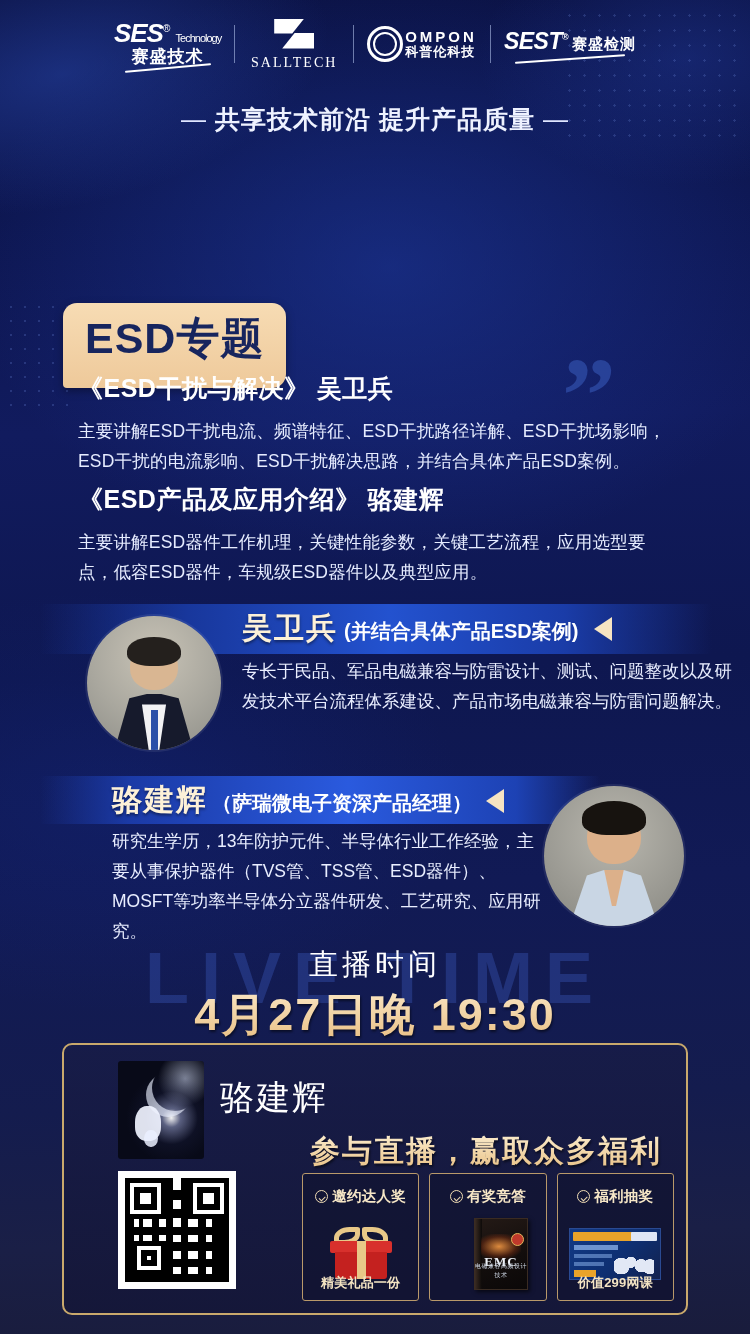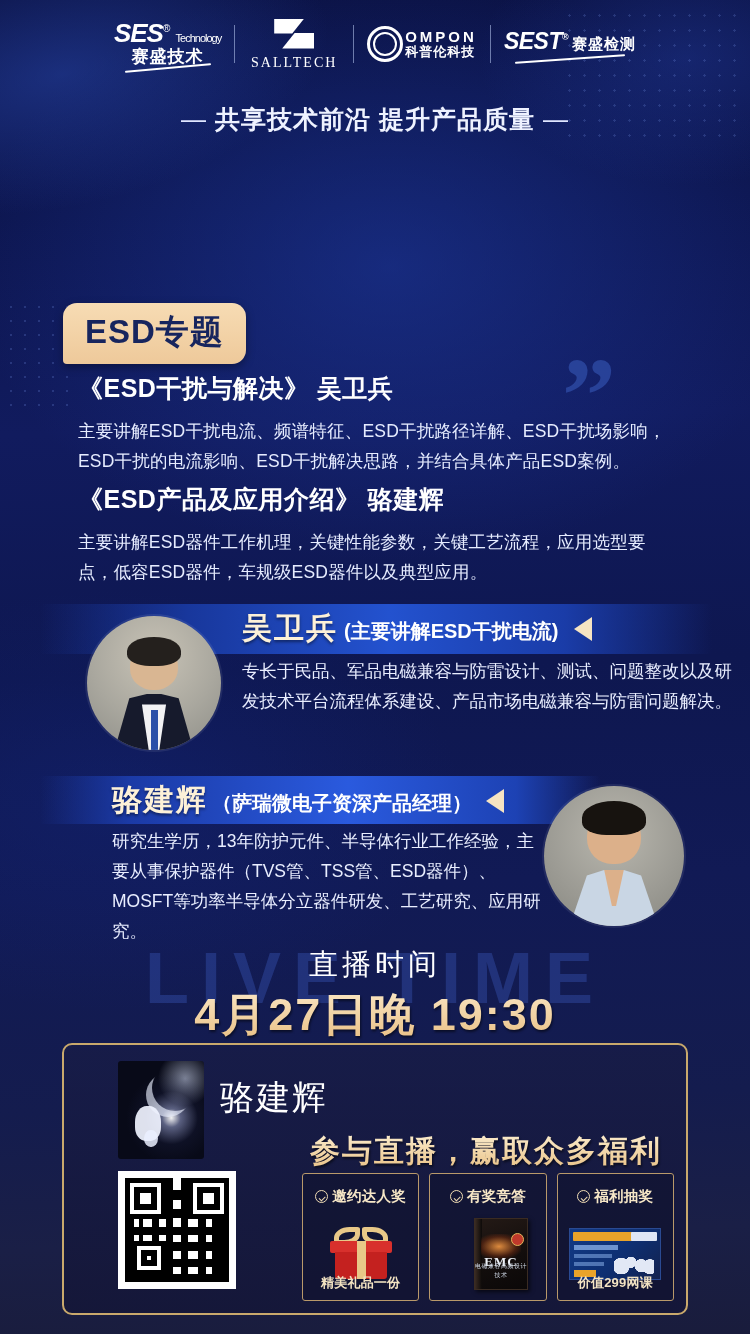--- a/index.html
+++ b/index.html
@@ -113,22 +113,22 @@
     background: linear-gradient(180deg,#fdf2d8 0%, #f6e3bd 100%);
     color:#1b2a75; font-size:38px; font-weight:bold; letter-spacing:3px;
     border-radius:40px; padding:6px 26px 9px; margin-top:6px;
     box-shadow:0 2px 6px rgba(0,0,0,.35);
   }
 
   
   .esd-tag{
     position:absolute; left:63px; top:303px; z-index:6;
     background:linear-gradient(180deg,#f7dcb4 0%, #eec99a 100%);
-    color:#17255e; font-size:33px; font-weight:bold; letter-spacing:1px;
-    padding:7px 22px 9px 22px;
+    color:#17255e; font-size:43px; font-weight:bold; letter-spacing:1px;
+    padding:7px 22px 20px 22px;
     border-radius:14px 14px 14px 4px;
     box-shadow:0 3px 8px rgba(0,0,0,.35);
     text-align:right;
   }
 
   
   .quote-deco{
     position:absolute; right:140px; top:358px; z-index:3;
     font-size:108px; line-height:.7; color:#2f4da8; opacity:.75;
     font-family:"Liberation Serif", serif; font-weight:bold;
@@ -414,21 +414,21 @@
     <div class="band"></div>
     <div class="face">
       <div class="suit"></div>
       <div class="shirt"></div>
       <div class="tie"></div>
       <div class="head"></div>
       <div class="hair"></div>
     </div>
     <div class="name-row">
       <span class="nm">吴卫兵</span>
-      <span class="role">(主要讲解ESD干扰电流)</span>
+      <span class="role">(并结合具体产品ESD案例)</span>
       <span class="tri"></span>
     </div>
     <div class="bio">专长于民品、军品电磁兼容与防雷设计、测试、问题整改以及研发技术平台流程体系建设、产品市场电磁兼容与防雷问题解决。</div>
   </div>
 
   <div class="sp2">
     <div class="band"></div>
     <div class="name-row">
       <span class="nm">骆建辉</span>
       <span class="role">（萨瑞微电子资深产品经理）</span>

